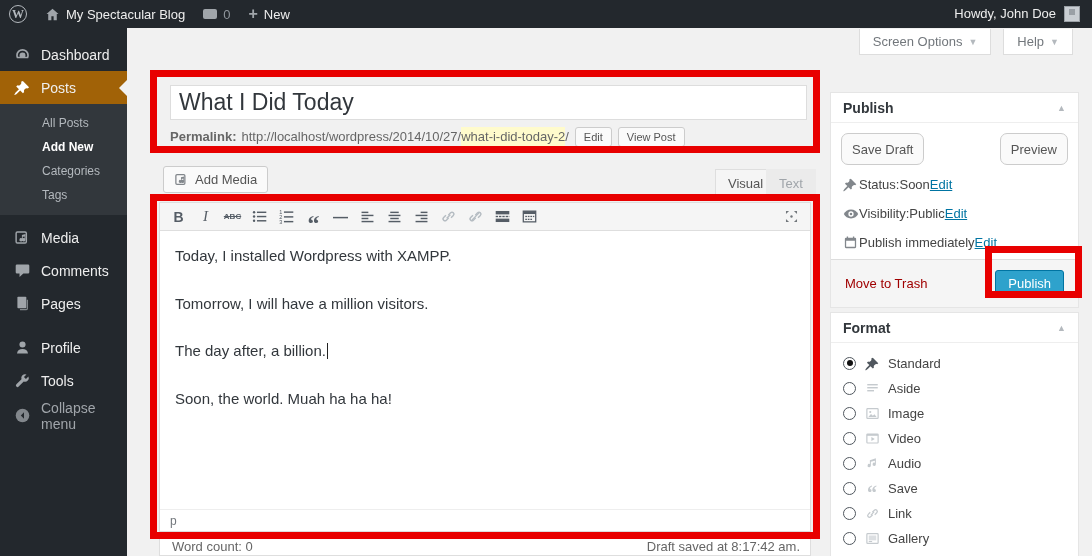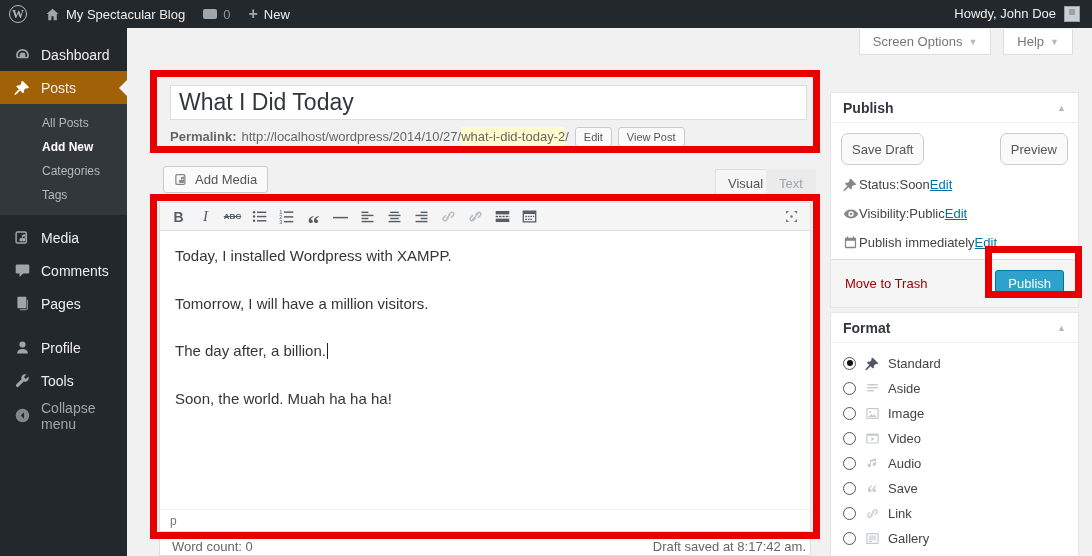--- a/index.html
+++ b/index.html
@@ -74,21 +74,21 @@
   .tb .strike { font-size:8px; font-weight:bold; text-decoration:line-through; }
   .tb .quo { font-family:"Liberation Serif", serif; font-weight:bold; font-size:24px; line-height:6px; padding-top:12px; }
   .tb .hr { font-weight:bold; font-size:15px; }
   .tb.fullscreen { margin-left:auto; color:#72777c; }
   .mce-content { flex:1; padding:14px 15px; font-size:15px; color:#32373c; line-height:1.5; overflow:hidden; }
   .mce-content p { margin:0 0 25px; }
   .caret { display:inline-block; width:1px; height:16px; background:#222; vertical-align:-3px; margin-left:1px; }
   .mce-statusbar { flex:none; height:22px; border-top:1px solid #eee; font-size:12px; color:#72777c; display:flex; align-items:center; padding:0 10px; }
   .post-footer { position:absolute; left:159px; top:536px; width:652px; height:20px; background:#fff;
     border:1px solid #dedede; display:flex; align-items:center; justify-content:space-between;
-    font-size:13px; color:#666; padding:0 4px 0 12px; z-index:4; }
+    font-size:13px; color:#666; padding:0 10px 0 12px; z-index:4; }
 
   
   .panel { position:absolute; left:830px; width:249px; background:#fff; border:1px solid #e5e5e5; z-index:5; }
   .panel-h { height:30px; display:flex; align-items:center; justify-content:space-between; padding:0 12px;
     font-size:14px; font-weight:bold; color:#32373c; border-bottom:1px solid #eee; cursor:pointer; }
   .panel-h .tg { font-size:9px; color:#b4b9be; }
   .publish-panel { top:92px; height:216px; }
   .pub-body { padding:10px; }
   .btn-row { display:flex; justify-content:space-between; margin-bottom:8px; }
   .btn2 { background:#fafafa; border:1px solid #ccc; border-radius:7px; color:#555; font-size:13px; height:32px; padding:8px 10px; cursor:pointer; font-family:inherit; }

